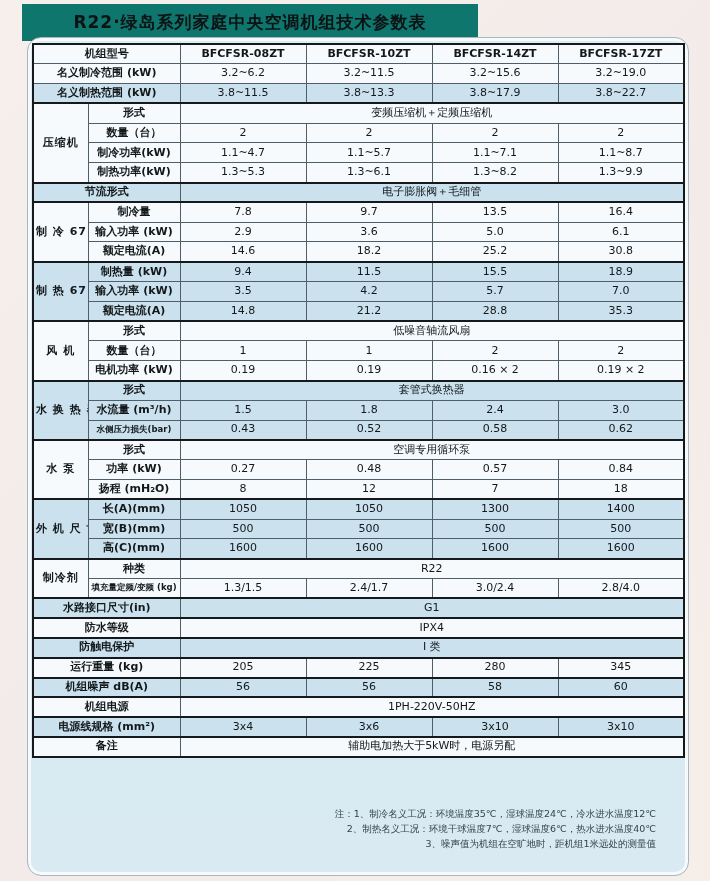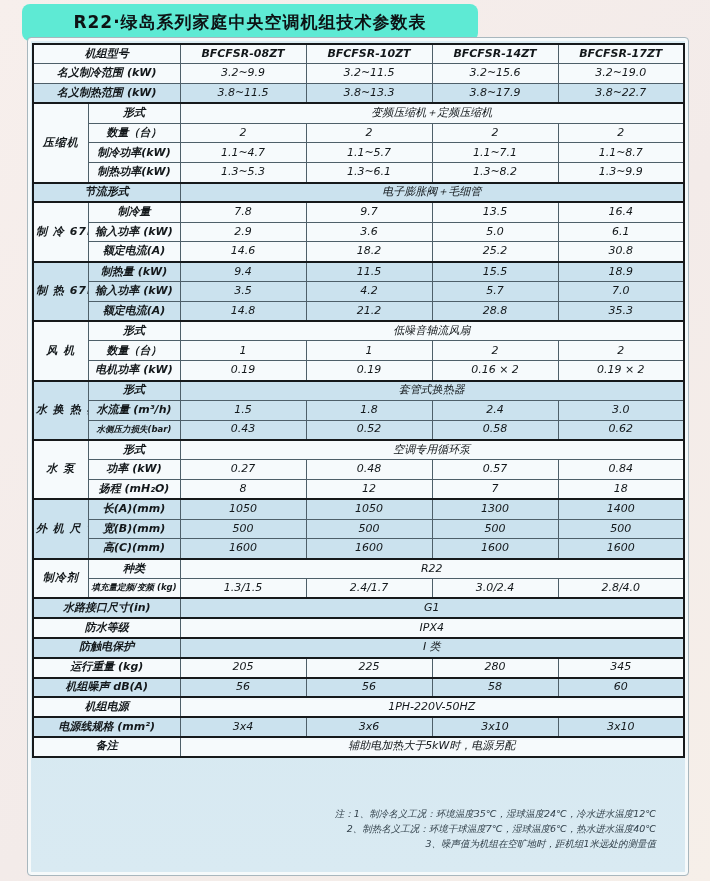--- a/index.html
+++ b/index.html
@@ -4,30 +4,29 @@
 <style>
   html,body{margin:0;padding:0;}
   body{
     width:710px;height:881px;position:relative;overflow:hidden;
     background:linear-gradient(135deg,#f7efec 0%,#f3ebe9 55%,#f6efe9 100%);
     font-family:"DejaVu Sans","Liberation Sans",sans-serif;
     color:#13181b;
   }
   .title-bar{
     position:absolute;left:22px;top:4px;width:456px;height:37px;
-    background:#5eead4;border-radius:8px;
+    background:#0f766e;border-radius:0;
     display:flex;align-items:center;justify-content:center;
     font-size:17px;font-weight:bold;color:#0d1214;letter-spacing:1px;
   }
   .card{
     position:absolute;left:27px;top:37px;width:660px;height:837px;
     background:linear-gradient(180deg,#dcedf4 0%,#d5e8f1 60%,#d9eaf2 100%);
-    border:1px solid #a8b7be;border-radius:4px;
+    border:1px solid #a8b7be;border-radius:14px;
     box-shadow:inset 0 0 0 3px #f6fafb;
-    font-style:italic;
   }
   table.spec{
     position:absolute;left:4px;top:5px;width:651px;height:714px;
     border-collapse:collapse;table-layout:fixed;
     border:2px solid #16191b;
     font-size:11px;
   }
   table.spec tr{height:19.8px;}
   table.spec td{
     border:1px solid #4e5f69;
@@ -67,21 +66,21 @@
     <tbody>
         <tr class="plain">
           <td class="lbl" colspan="2">机组型号</td>
           <td class="val strong">BFCFSR-08ZT</td>
           <td class="val strong">BFCFSR-10ZT</td>
           <td class="val strong">BFCFSR-14ZT</td>
           <td class="val strong">BFCFSR-17ZT</td>
         </tr>
         <tr class="plain">
           <td class="lbl" colspan="2">名义制冷范围 (kW)</td>
-          <td class="val">3.2~9.9</td>
+          <td class="val">3.2~6.2</td>
           <td class="val">3.2~11.5</td>
           <td class="val">3.2~15.6</td>
           <td class="val">3.2~19.0</td>
         </tr>
         <tr class="shaded">
           <td class="lbl" colspan="2">名义制热范围 (kW)</td>
           <td class="val">3.8~11.5</td>
           <td class="val">3.8~13.3</td>
           <td class="val">3.8~17.9</td>
           <td class="val">3.8~22.7</td>

